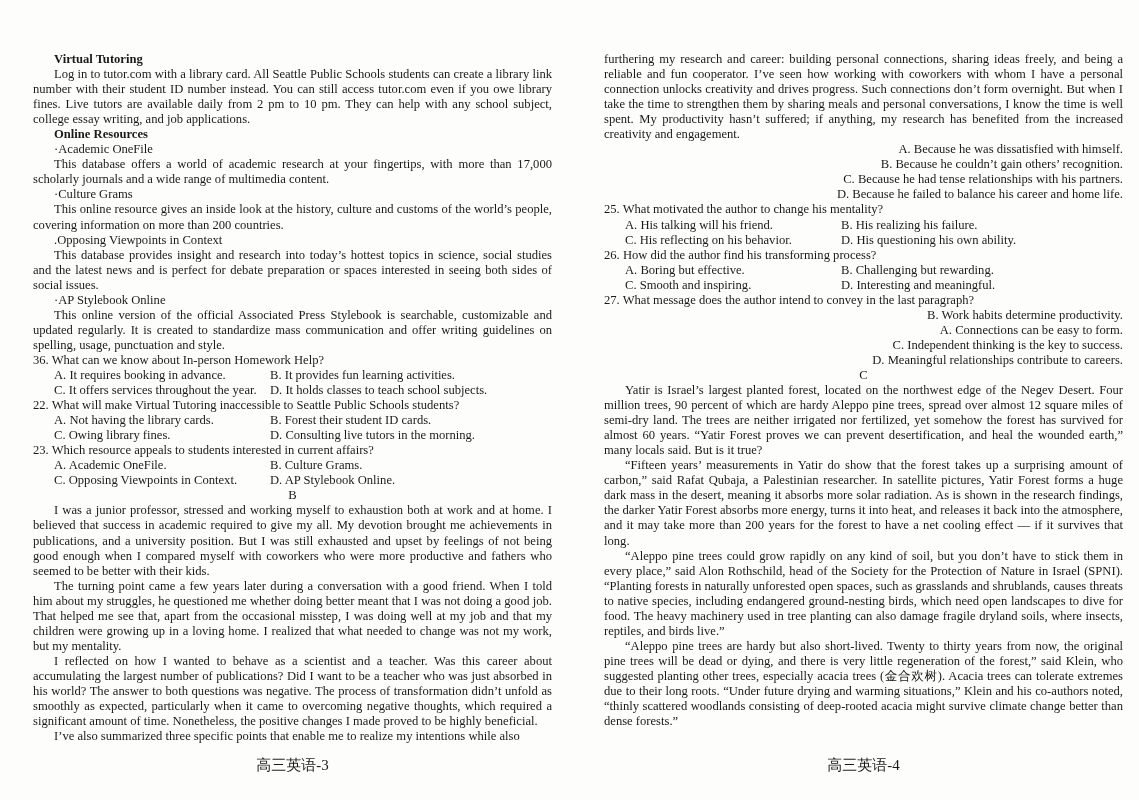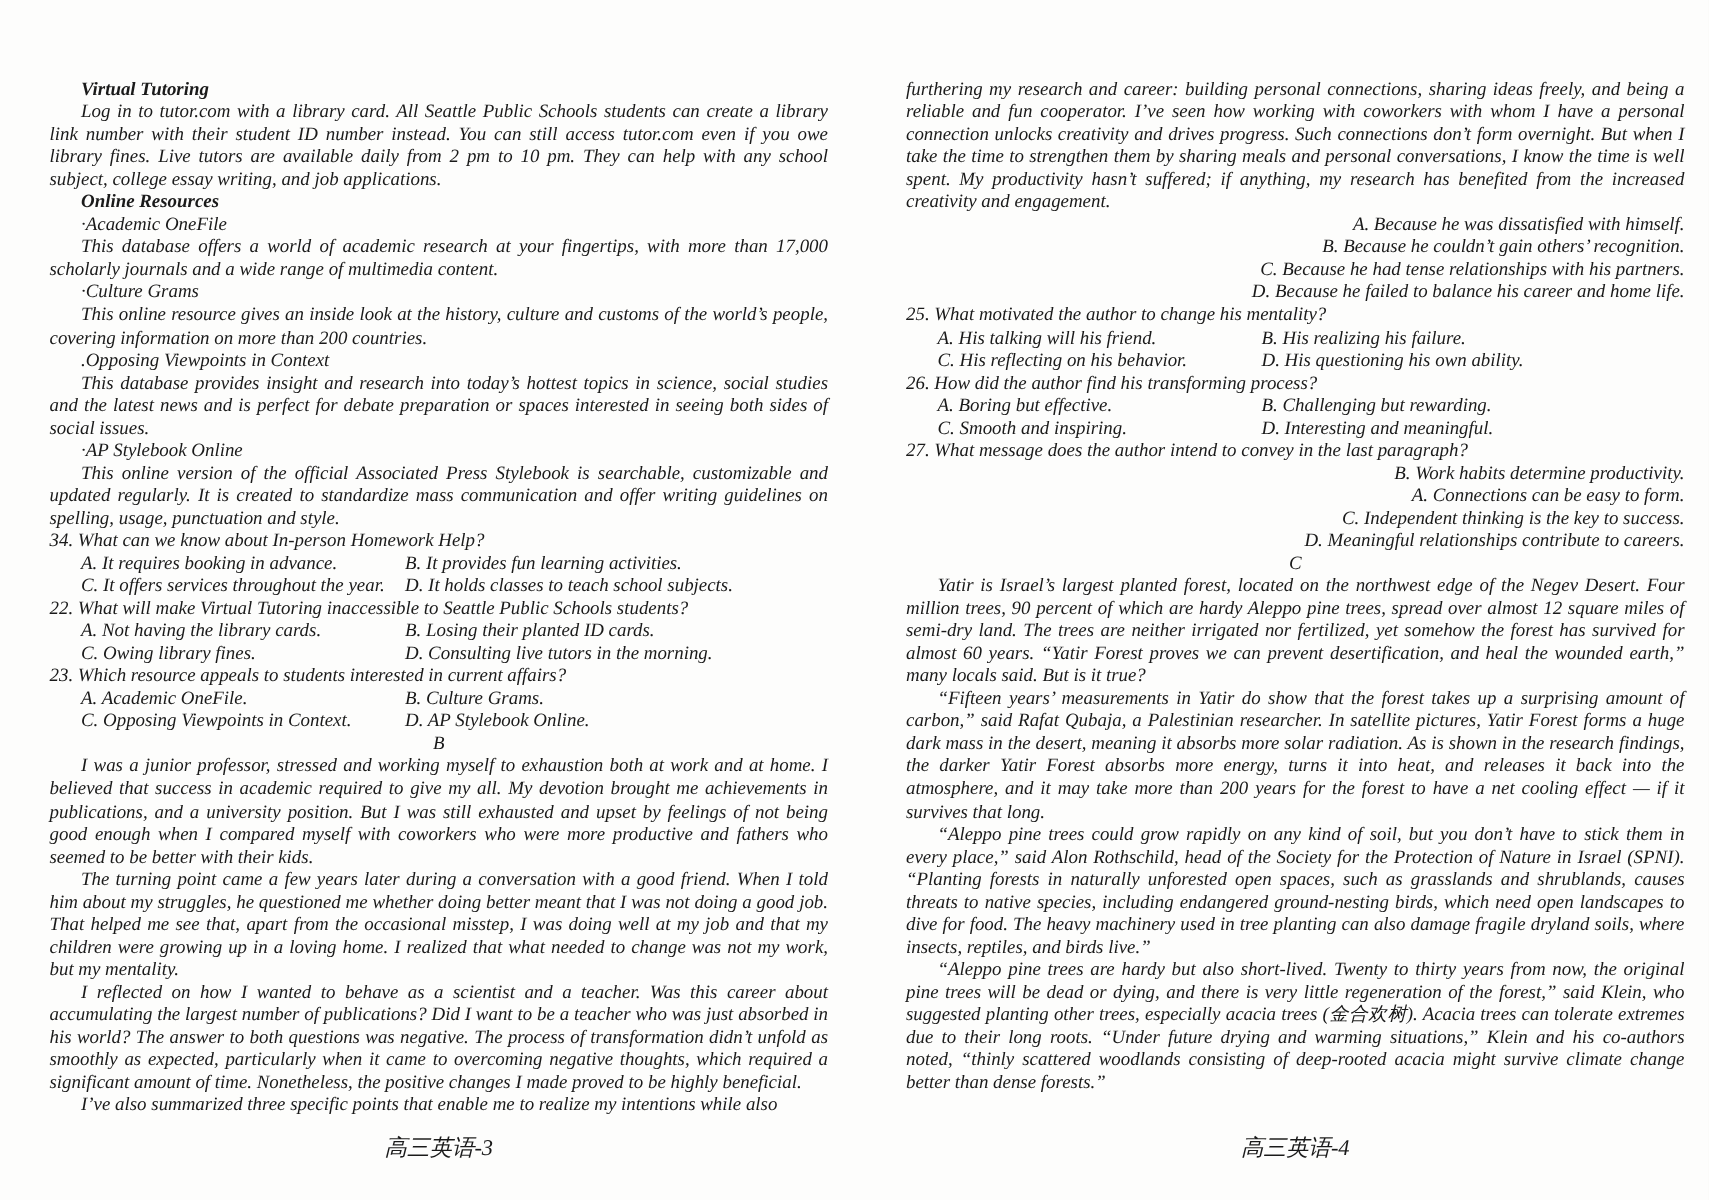--- a/index.html
+++ b/index.html
@@ -7,21 +7,20 @@
     width: 1139px; height: 800px;
     background: #f4f4f2;
     font-family: "Liberation Serif", serif;
   }
   .page {
     position: relative;
     width: 1139px; height: 800px;
     background: #fdfdfc;
     overflow: hidden;
     color: #1a1a1a;
-    font-style: italic;
   }
   .col {
     position: absolute;
     top: 52px;
     width: 519px;
   }
   #col-left  { left: 33px; }
   #col-right { left: 604px; }
 
   .line {
@@ -72,34 +71,34 @@
     <p class="line indent">·Academic OneFile</p>
     <p class="line indent">This database offers a world of academic research at your fingertips, with more than 17,000 scholarly journals and a wide range of multimedia content.</p>
     <p class="line indent">·Culture Grams</p>
     <p class="line indent">This online resource gives an inside look at the history, culture and customs of the world’s people, covering information on more than 200 countries.</p>
     <p class="line indent">.Opposing Viewpoints in Context</p>
     <p class="line indent">This database provides insight and research into today’s hottest topics in science, social studies and the latest news and is perfect for debate preparation or spaces interested in seeing both sides of social issues.</p>
     <p class="line indent">·AP Stylebook Online</p>
     <p class="line indent">This online version of the official Associated Press Stylebook is searchable, customizable and updated regularly. It is created to standardize mass communication and offer writing guidelines on spelling, usage, punctuation and style.</p>
 
     <div>
-      <p class="qstem">34. What can we know about In-person Homework Help?</p>
+      <p class="qstem">36. What can we know about In-person Homework Help?</p>
       <div class="opts2">
         <span>A. It requires booking in advance.</span>
         <span>B. It provides fun learning activities.</span>
         <span>C. It offers services throughout the year.</span>
         <span>D. It holds classes to teach school subjects.</span>
       </div>
     </div>
 
     <div>
       <p class="qstem">22. What will make Virtual Tutoring inaccessible to Seattle Public Schools students?</p>
       <div class="opts2">
         <span>A. Not having the library cards.</span>
-        <span>B. Losing their planted ID cards.</span>
+        <span>B. Forest their student ID cards.</span>
         <span>C. Owing library fines.</span>
         <span>D. Consulting live tutors in the morning.</span>
       </div>
     </div>
 
     <div>
       <p class="qstem">23. Which resource appeals to students interested in current affairs?</p>
       <div class="opts2">
         <span>A. Academic OneFile.</span>
         <span>B. Culture Grams.</span>

